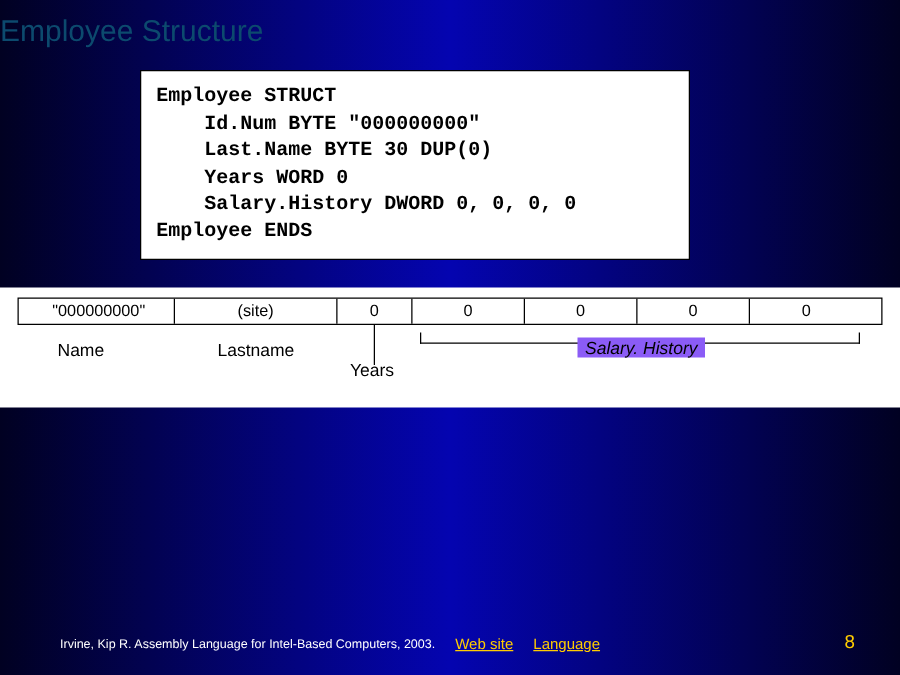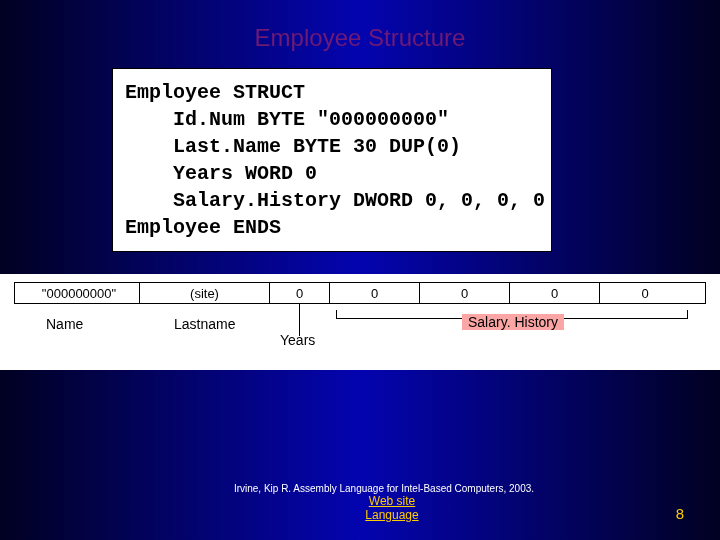--- a/index.html
+++ b/index.html
@@ -12,41 +12,41 @@
     position: relative;
     overflow: hidden;
   }
   .slide-bg {
     position: absolute;
     inset: 0;
     background: linear-gradient(to right, #010122 0%, #0404B0 50%, #010122 100%);
   }
   .content { position: relative; width: 100%; height: 100%; }
   .title {
-    text-align: center;
-    color: #701a75;
+    text-align: left;
+    color: #0c4a6e;
     font-size: 24px;
     font-weight: normal;
-    padding-top: 24px;
+    padding-top: 12px;
     padding-bottom: 16px;
   }
   .intro {
     color: #FFFFFF;
     font-size: 17px;
     margin-left: 48px;
     margin-bottom: 14px;
   }
   .code-box {
     background: #FFFFFF;
     border: 1px solid #000;
     margin-left: 112px;
     width: 440px;
     padding: 10px 12px;
     font-family: "Courier New", monospace;
-    font-size: 20px;
+    font-size: 16px;
     font-weight: bold;
     color: #000;
     line-height: 1.35;
     white-space: pre;
   }
   .diagram {
     background: #FFFFFF;
     margin-top: 22px;
     width: 100%;
     padding: 8px 14px 10px 14px;
@@ -85,40 +85,40 @@
     position: absolute;
     top: 6px;
     height: 9px;
     border-left: 1px solid #000;
     border-right: 1px solid #000;
     border-bottom: 1px solid #000;
   }
   .salary-lbl {
     position: absolute;
     top: 10px;
-    background: #fca5a5;
+    background: #8b5cf6;
     padding: 0 6px;
+    font-style: italic;
   }
   .years-line {
     position: absolute;
     border-left: 1px solid #000;
     top: 0;
     height: 32px;
   }
   .footer {
     position: absolute;
     bottom: 18px;
     left: 0;
     width: 100%;
     display: flex;
     align-items: center;
     color: #fff;
     font-size: 10px;
     padding-left: 48px;
-    flex-direction: column;
   }
   .footer .credit { color: #fff; }
   .footer .link {
     color: #FFCC00;
     text-decoration: underline;
     margin-left: 16px;
     font-size: 12px;
     cursor: pointer;
   }
   .footer .pagenum {

